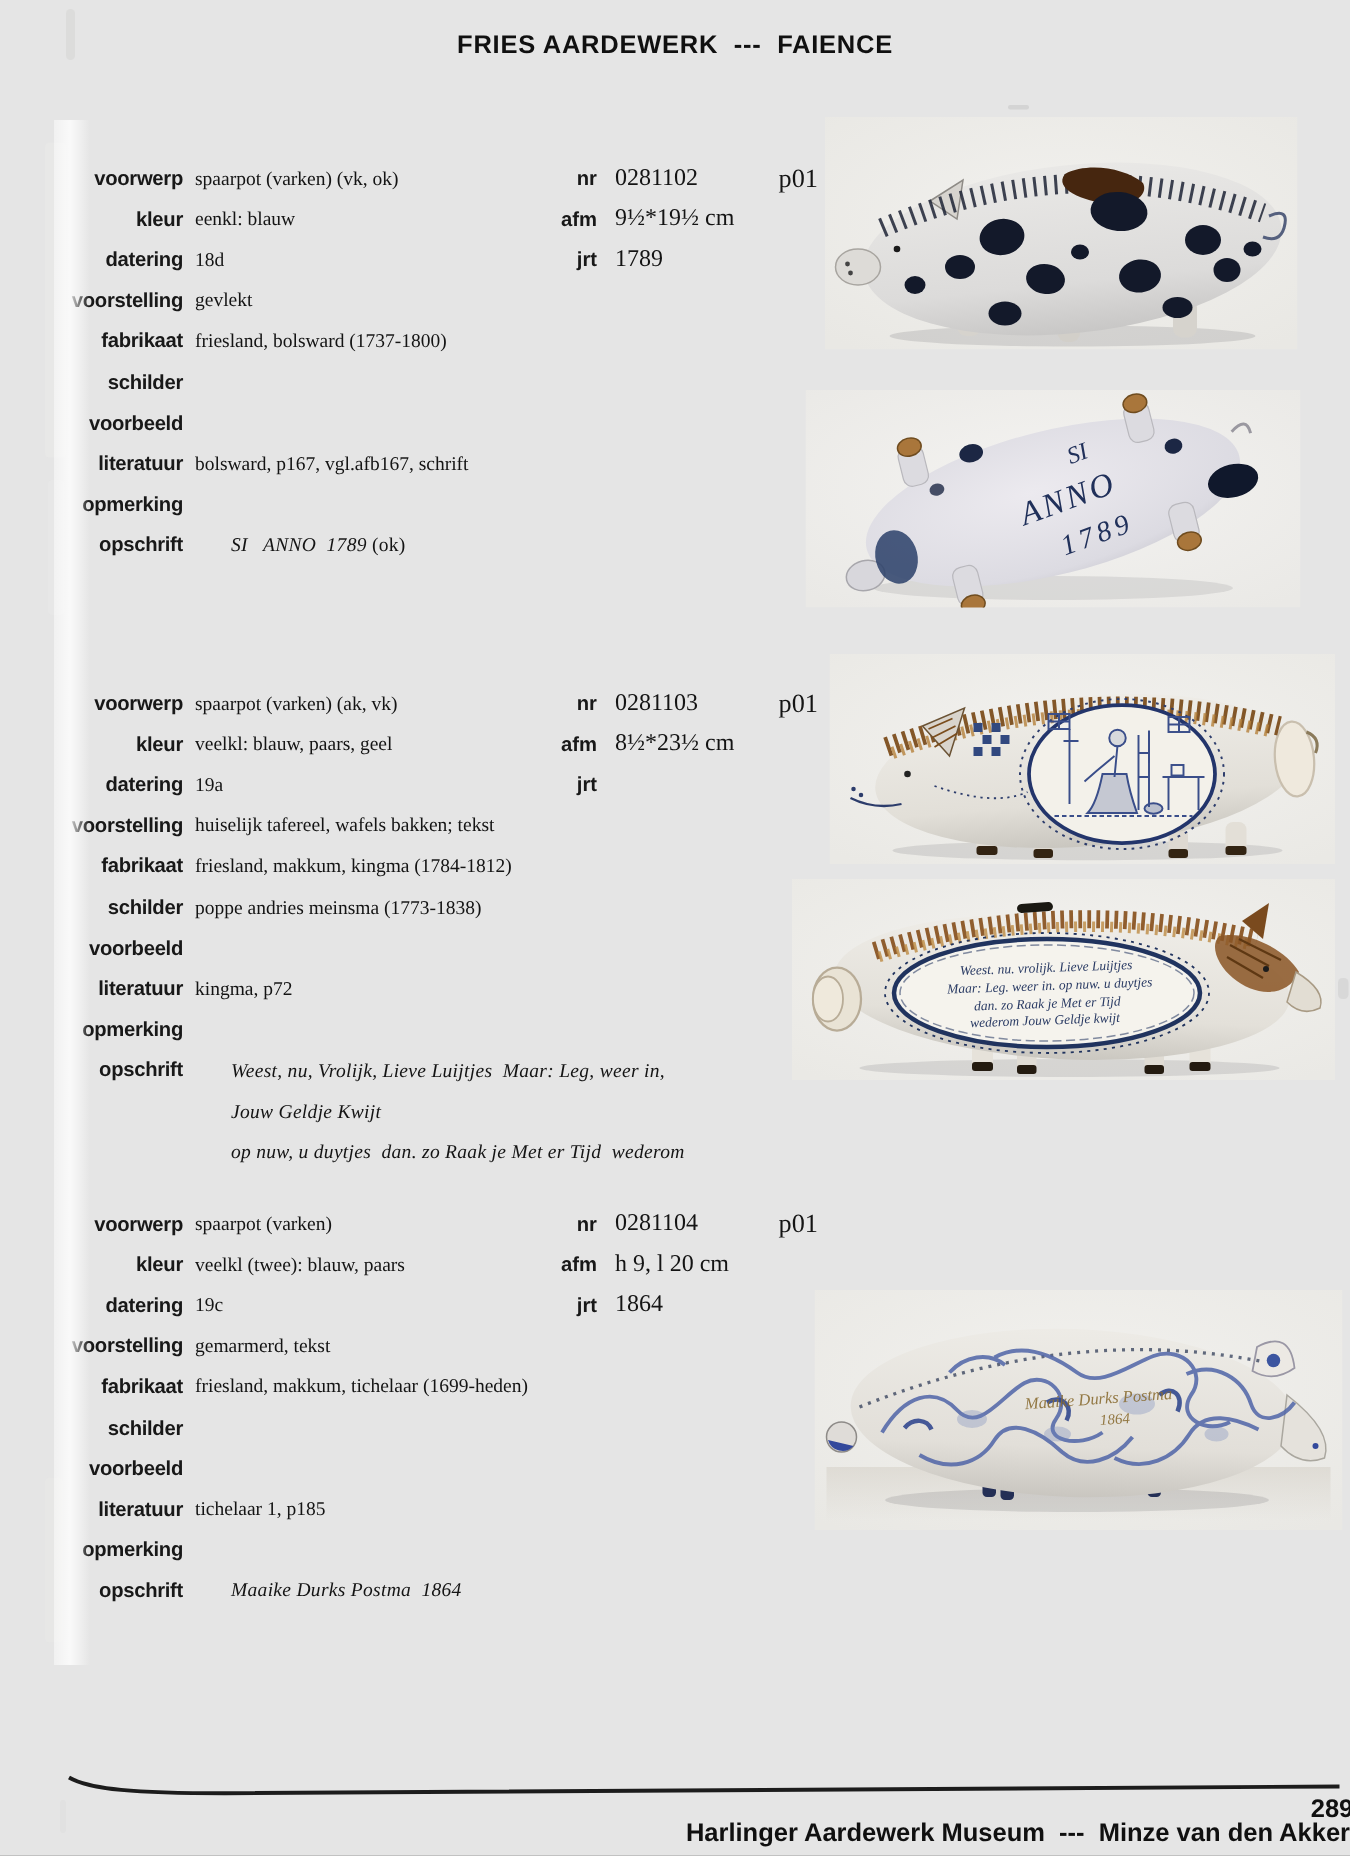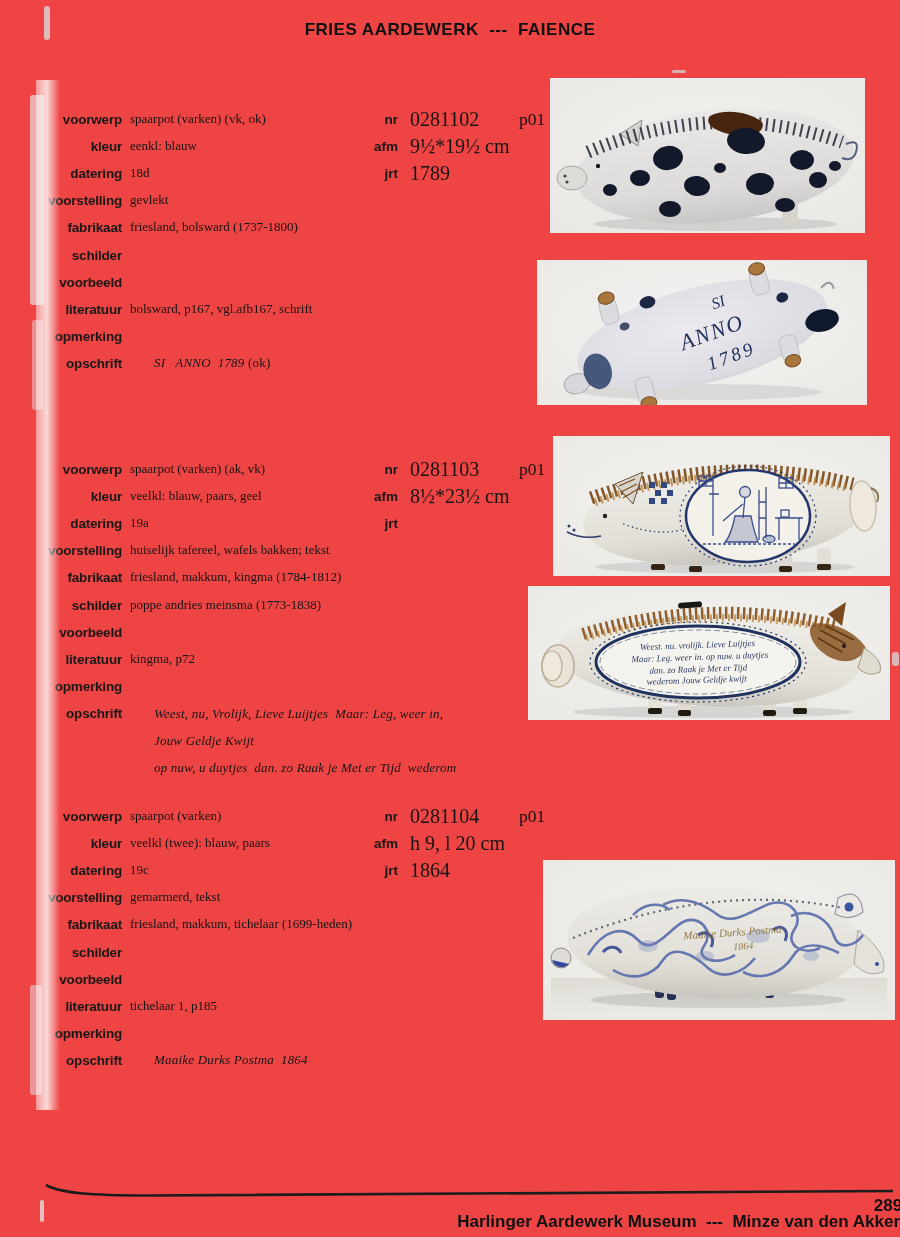--- a/index.html
+++ b/index.html
@@ -1,19 +1,19 @@
 <!DOCTYPE html>
 <html><head>
 <meta charset="utf-8">
 <style>
   html,body{margin:0;padding:0;}
   body{background:#888;}
   #page{
     position:relative; width:900px; height:1237px; margin:0 auto;
-    background:#ef4444; overflow:hidden;
+    background:#e5e5e5; overflow:hidden;
     font-family:"Liberation Sans", sans-serif; color:#151515;
   }
   .pre{white-space:pre-wrap;}
   
   .header-title{
     position:absolute; top:20px; left:0; width:900px; text-align:center;
     font-weight:bold; font-size:17px; letter-spacing:.5px; color:#101010;
   }
   .footer-rule{position:absolute; left:0; top:1180px; width:900px; height:22px;}
   .page-number{
@@ -36,21 +36,21 @@
     font-family:"Liberation Serif", serif; font-size:13px; white-space:pre; color:#141414;
   }
   .val.it{font-style:italic; letter-spacing:.2px;margin-left:24px;}
   .val-suffix{font-style:normal; font-family:"Liberation Serif", serif;}
   .mlbl{
     position:absolute; right:217px; top:50%; transform:translateY(-50%);
     font-weight:bold; font-size:13.5px; white-space:nowrap; color:#181818;
   }
   .mval{
     position:absolute; left:355px; top:50%; transform:translateY(-50%);
-    font-family:"Liberation Serif", serif; font-size:20px; white-space:pre; color:#141414;
+    font-family:"Liberation Serif", serif; font-size:16px; white-space:pre; color:#141414;
   }
   .pcode{
     position:absolute; left:464px; top:50%; transform:translateY(-50%);
     font-family:"Liberation Serif", serif; font-size:17.5px; color:#141414;
   }
   .row.multiline{height:auto;}
   .row.multiline .val{position:relative; display:block; transform:none; top:0; left:75px;
     line-height:27.2px; max-width:430px;}
   
   .photo{position:absolute;}

